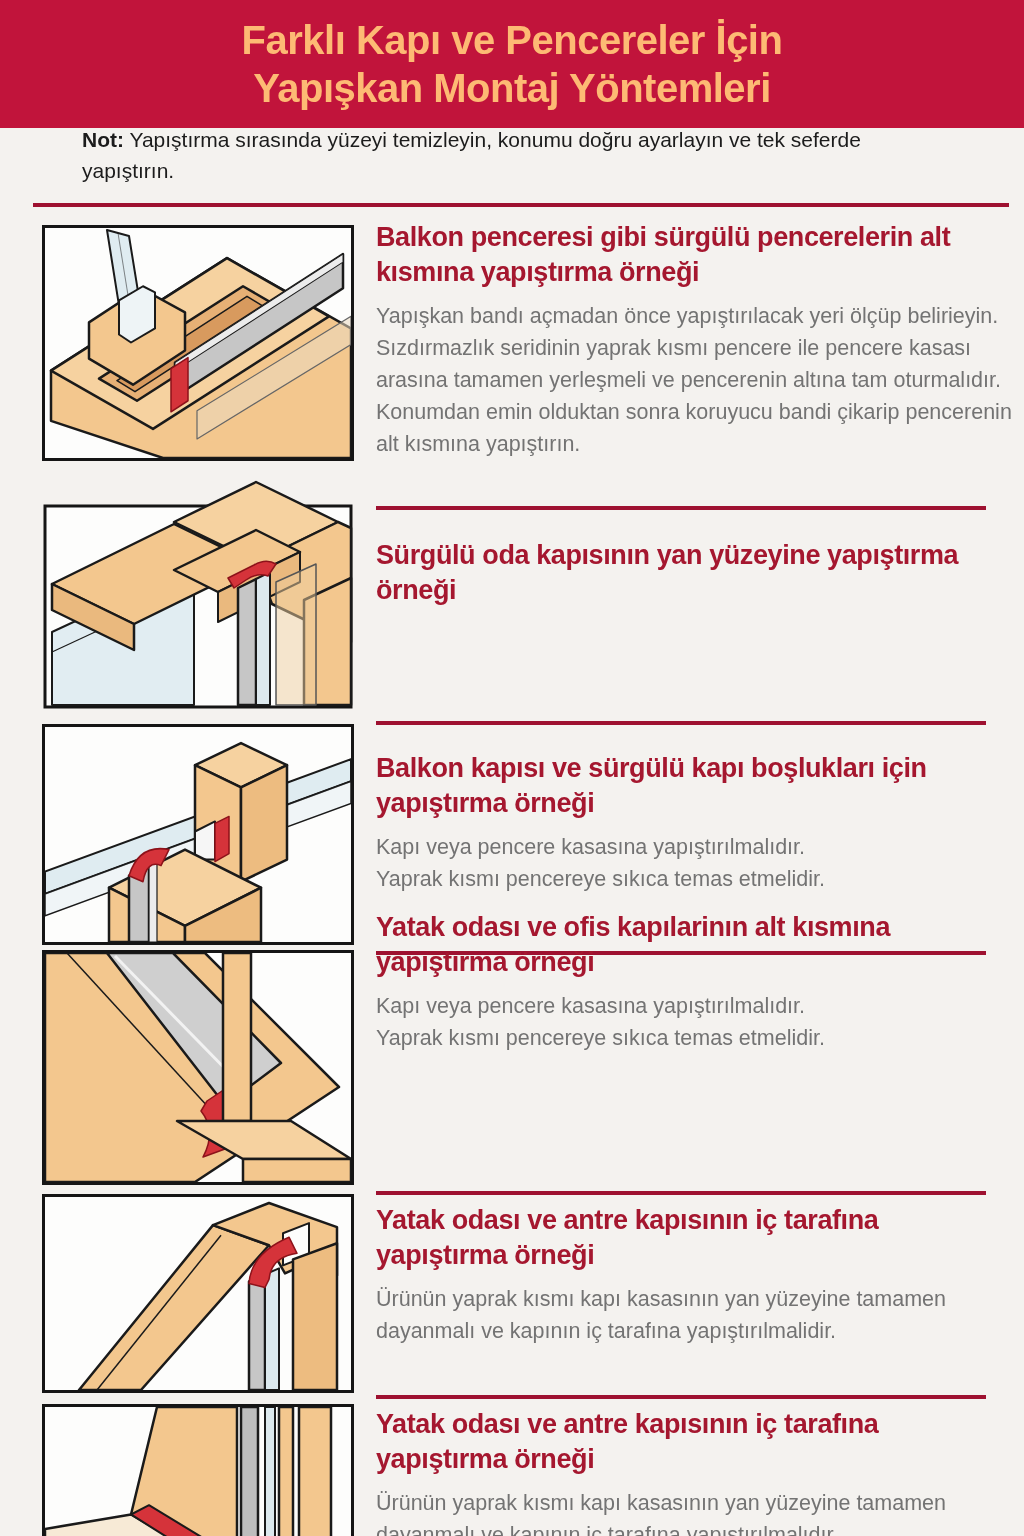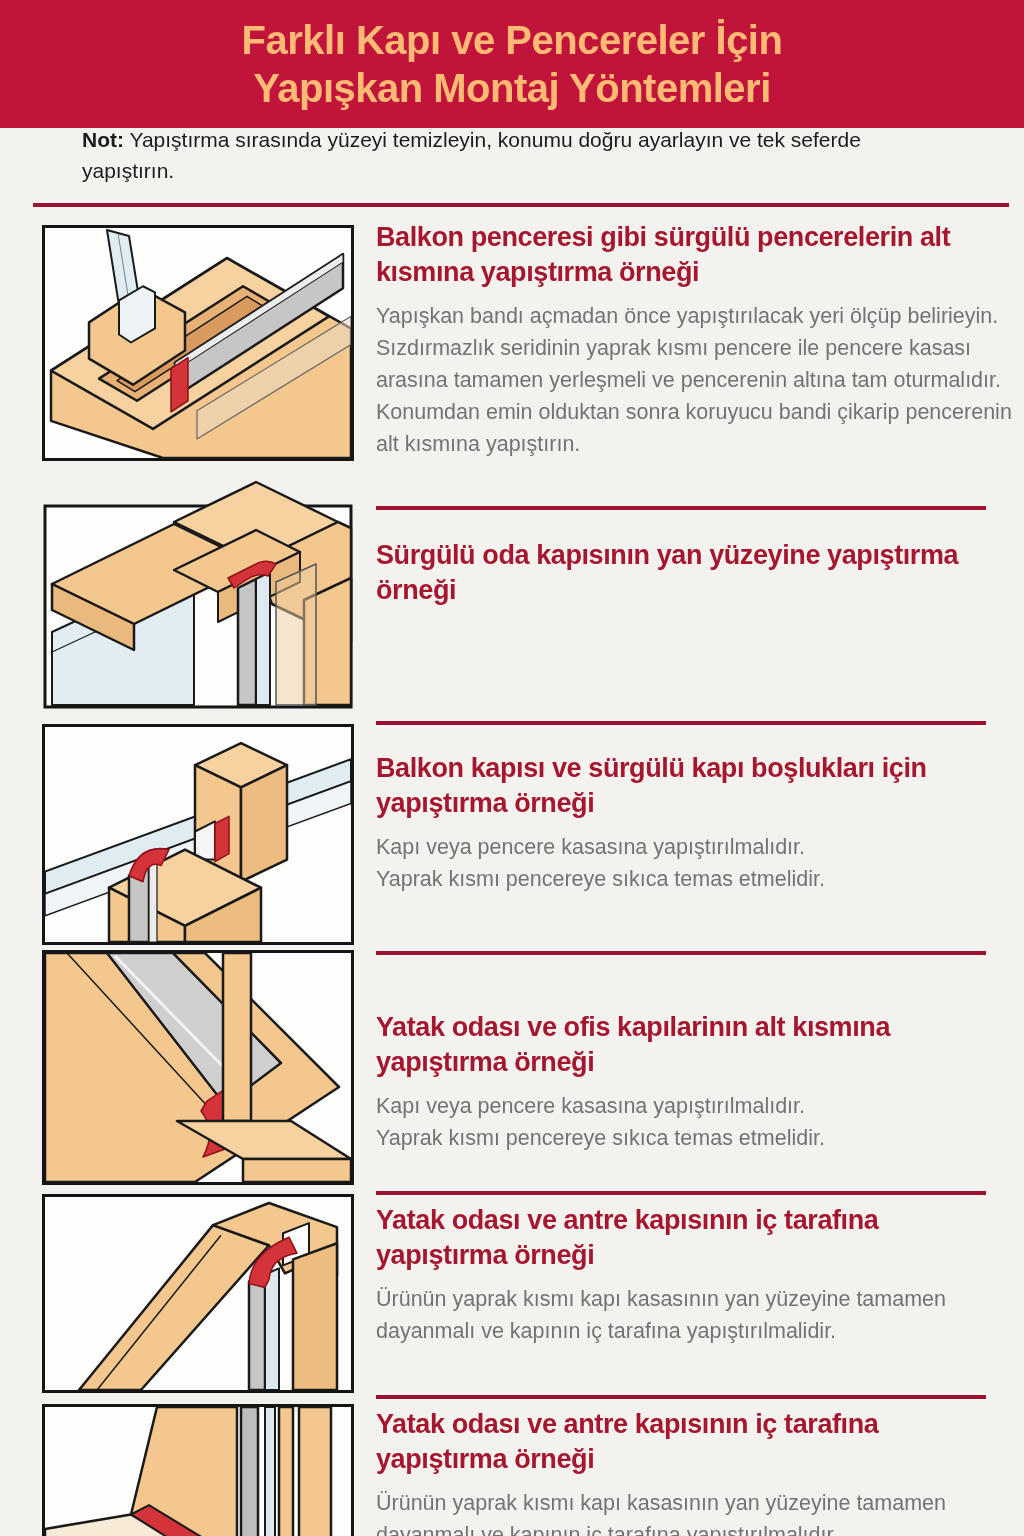--- a/index.html
+++ b/index.html
@@ -128,21 +128,21 @@
         <line x1="22" y1="0" x2="176" y2="168" stroke-width="1.5"></line>
         <polygon points="62,0 128,0 236,110 180,152" fill="#cfcfcf"></polygon>
         <line x1="70" y1="3" x2="196" y2="132" stroke="#f2f2f2" stroke-width="3"></line>
         <path d="M162,148 L180,136 Q192,166 180,196 L158,204 Q172,178 156,158 Z" fill="#d5333a" stroke="#8d121a" stroke-width="1.5"></path>
         <polygon points="178,0 206,0 206,168 178,168" fill="#f3c78e"></polygon>
         <polygon points="132,168 246,168 306,206 198,206" fill="#f6d2a0"></polygon>
         <polygon points="198,206 306,206 306,229 198,229" fill="#f3c78e"></polygon>
       </g>
     </svg>
   </div>
-  <div class="txt" style="top:1010px;">
+  <div class="txt" style="top:910px;">
     <h2>Yatak odası ve ofis kapılarinın alt kısmına yapıştırma örneği</h2>
     <p>Kapı veya pencere kasasına yapıştırılmalıdır.</p>
     <p>Yaprak kısmı pencereye sıkıca temas etmelidir.</p>
   </div>
 
   <div class="rule sec" style="top:1191px;"></div>
   <div class="fig" style="top:1194px;width:312px;height:199px;">
     <svg viewBox="0 0 306 192" preserveAspectRatio="none">
       <g stroke="#1a1a1a" stroke-width="2.5" stroke-linejoin="round">
         <polygon points="34,192 168,28 224,48 96,192" fill="#f3c78e"></polygon>

